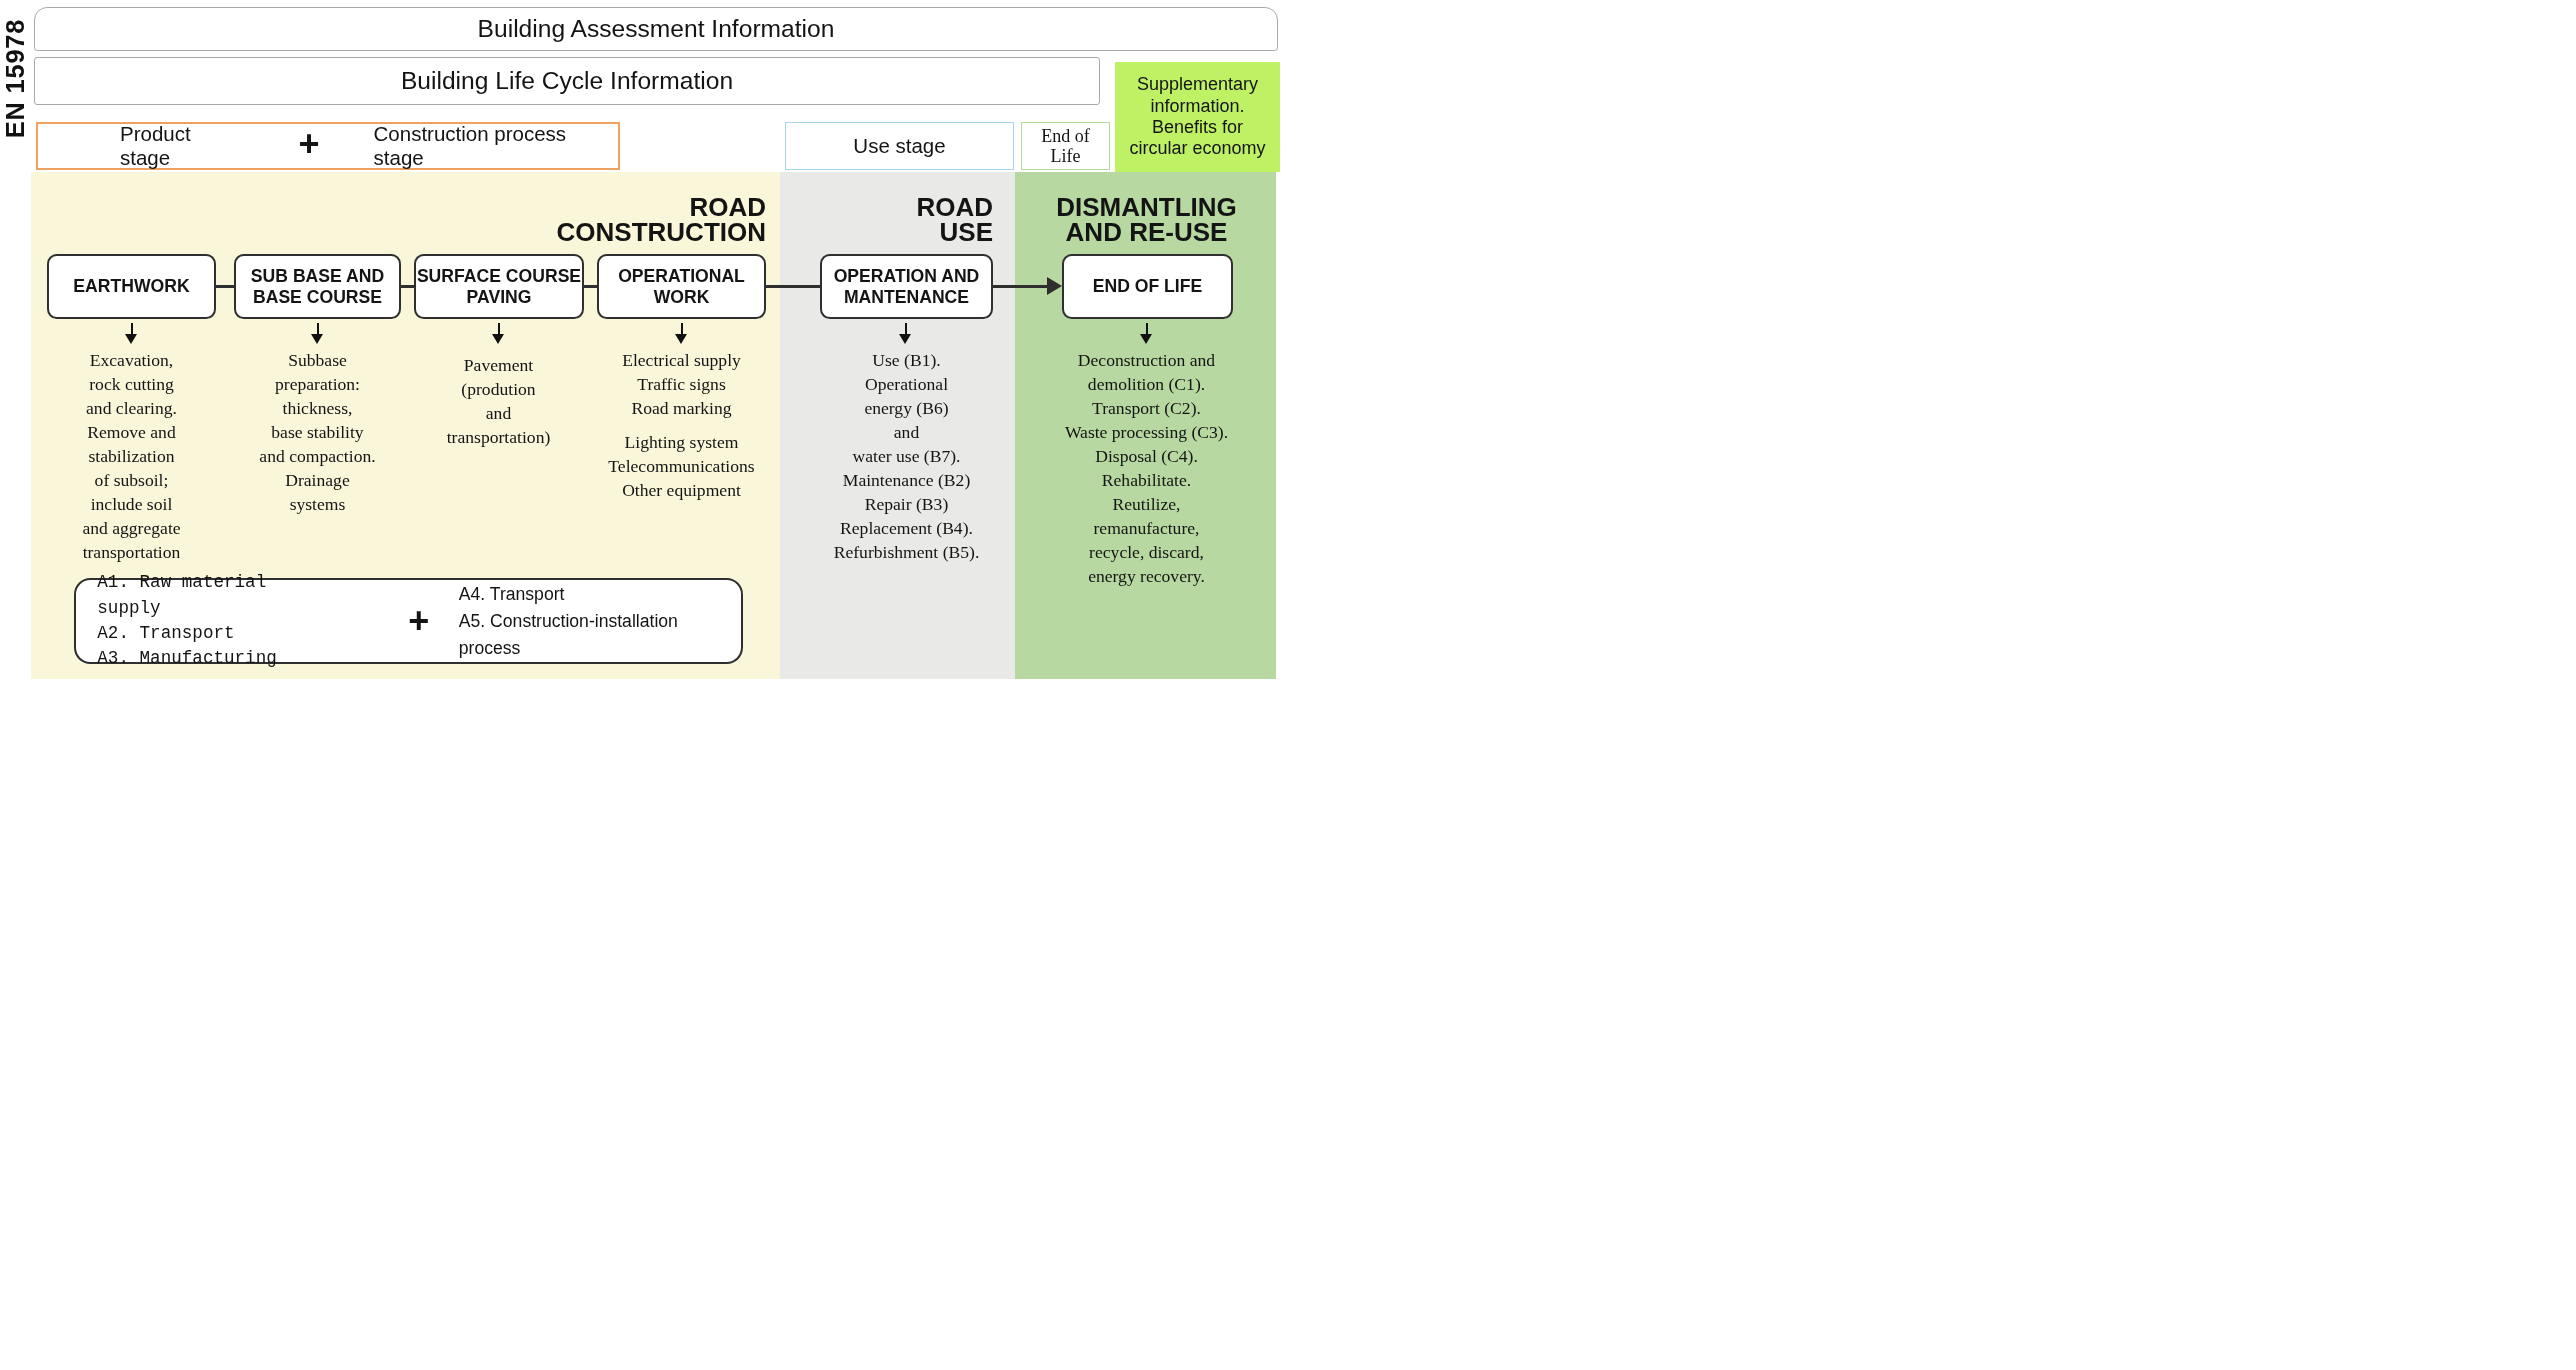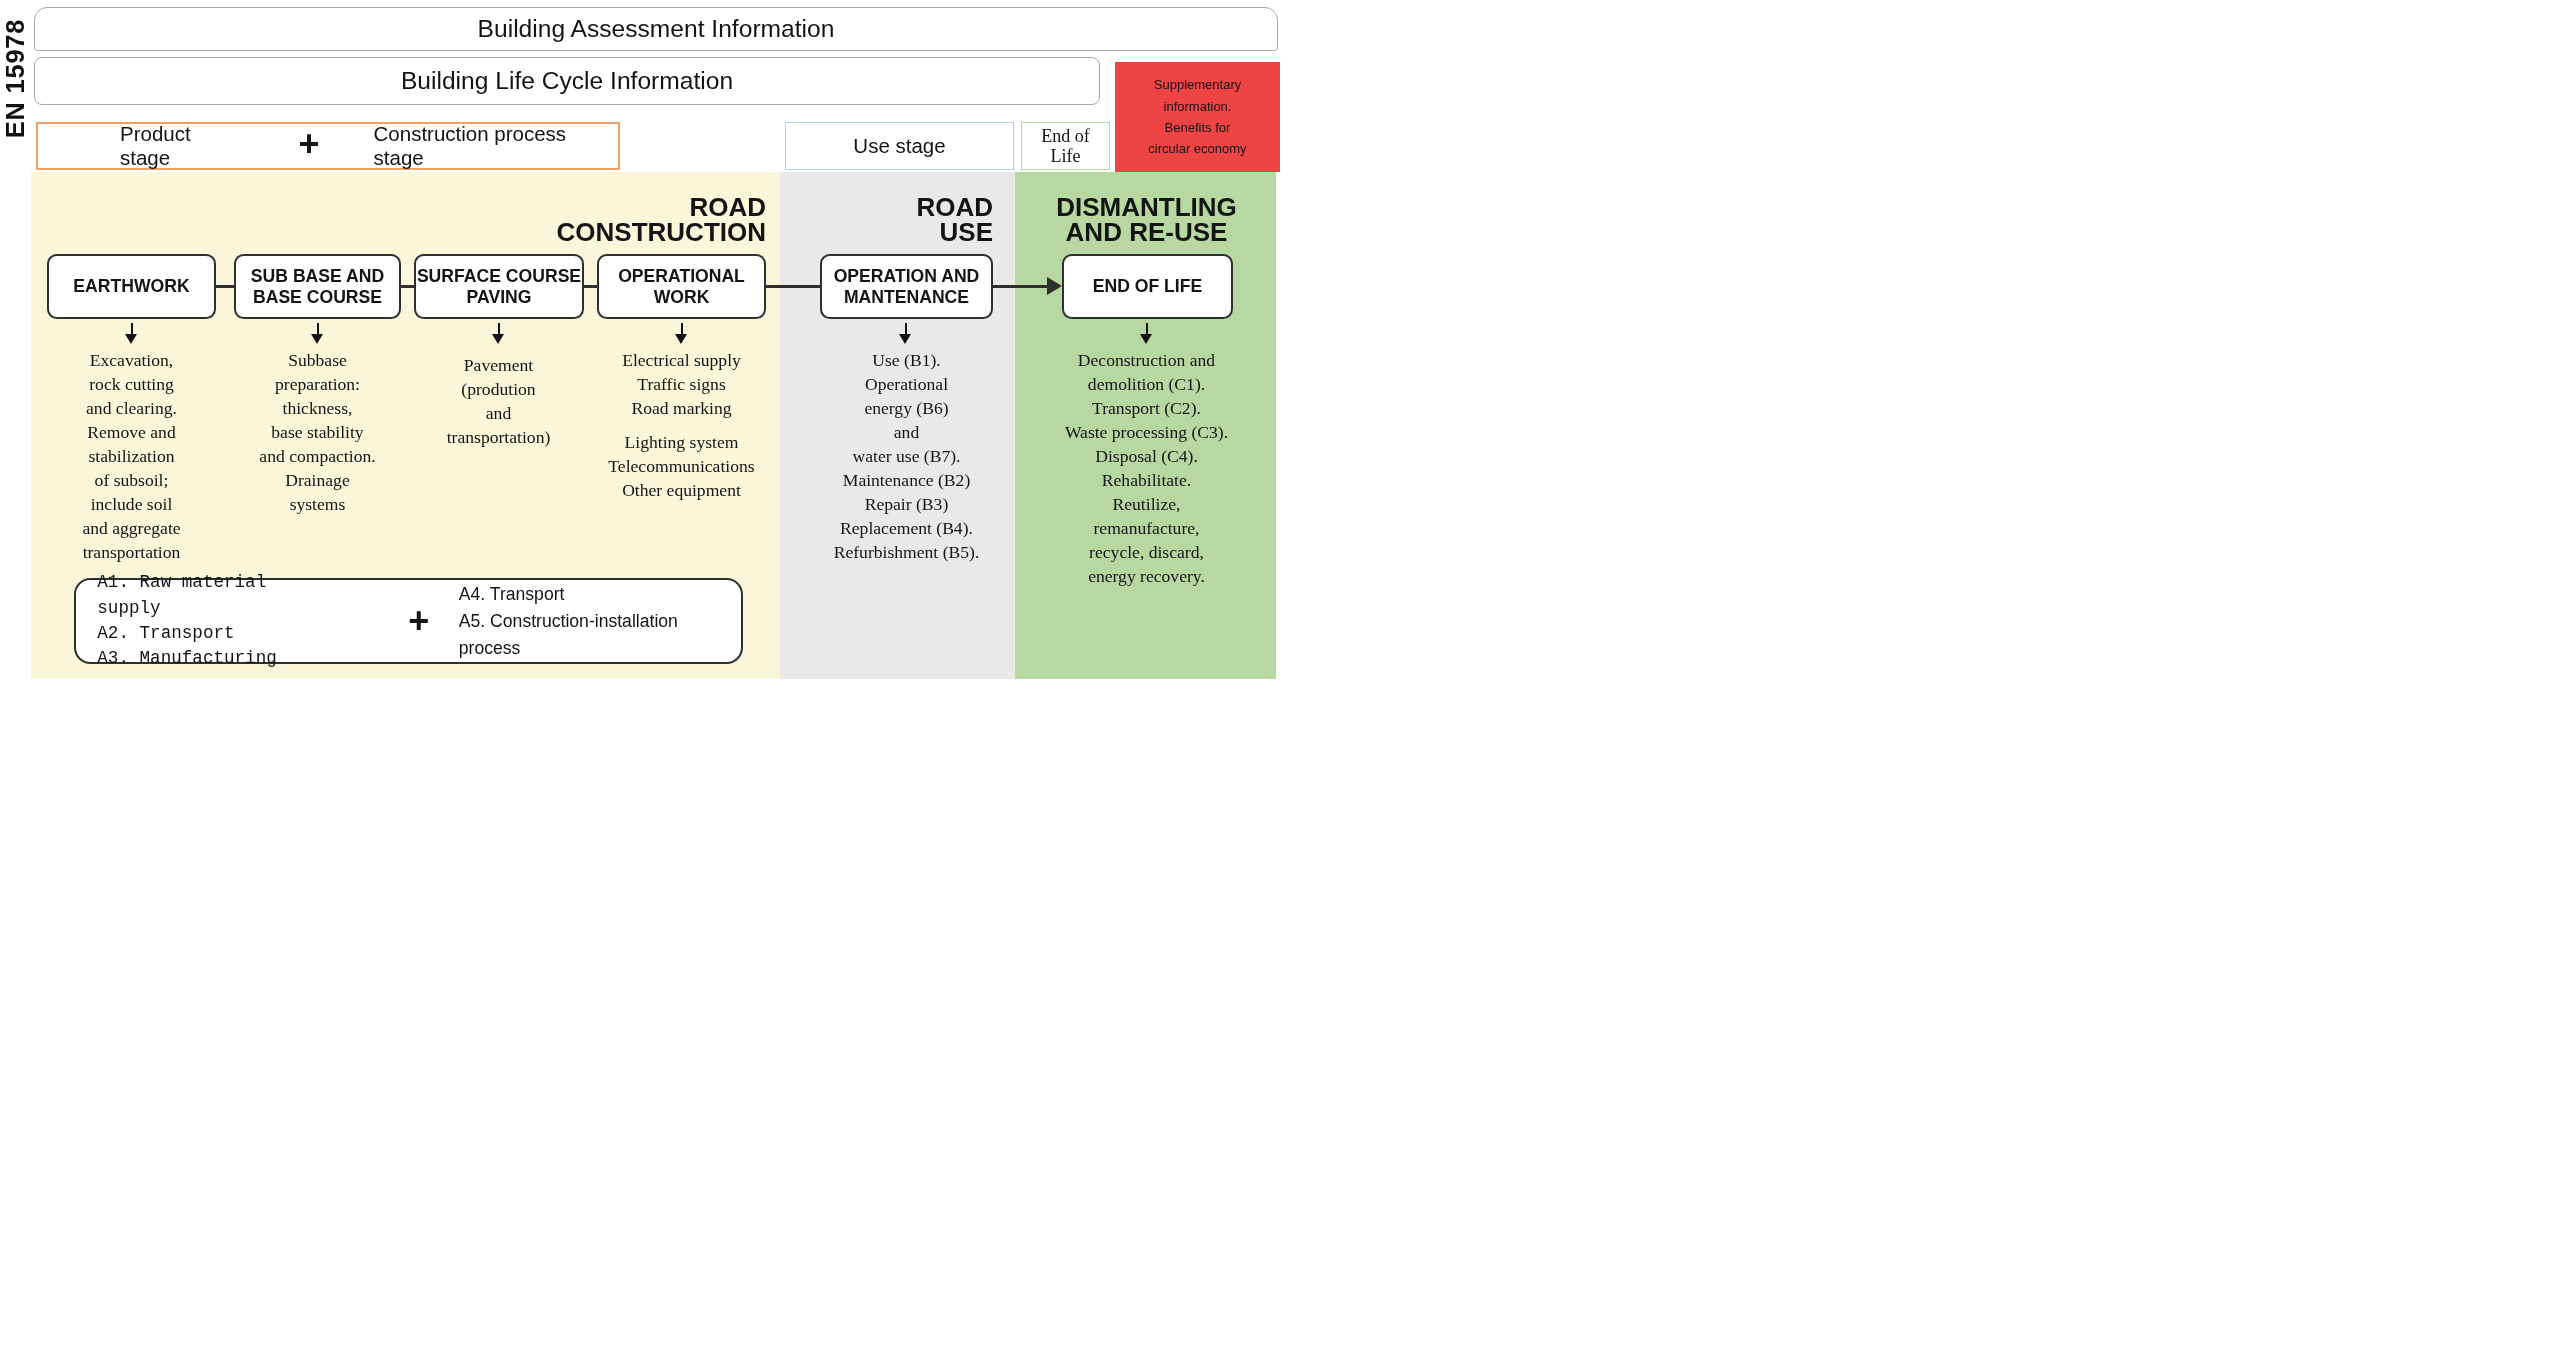--- a/index.html
+++ b/index.html
@@ -15,36 +15,36 @@
     position: absolute; left: -54px; top: 62px; width: 139px; height: 33px;
     transform: rotate(-90deg); font-size: 25.4px; font-weight: bold;
     letter-spacing: 0.8px; text-align: center; line-height: 33px; color: #111;
   }
 
   .bar {
     position: absolute; background: #fff; border: 1.6px solid #a9a9a9;
     display: flex; align-items: center; justify-content: center; font-size: 24.6px;
   }
   .bar1 { left: 34px; top: 6.6px;  width: 1244px; height: 44px; border-radius: 13px 13px 3.3px 3.3px; }
-  .bar2 { left: 34px; top: 57px; width: 1066px; height: 48px; border-radius: 8px; }
+  .bar2 { left: 34px; top: 57px; width: 1066px; height: 48px; border-radius: 3px; }
 
   .stage {
     position: absolute; top: 122px; height: 48px; background: #fff;
     display: flex; align-items: center; justify-content: center; font-size: 20.5px;
   }
   .stage-product { left: 36px;  width: 584px; border: 2.1px solid #f0a160;
                    justify-content: flex-start; padding-left: 82px; gap: 54px; }
   .plus-lg { font-size: 36px; font-weight: bold; line-height: 1; margin-top: -3.3px; }
   .stage-use { left: 785px;  width: 229px; border: 1.6px solid #a9d2ec; }
   .stage-eol { left: 1021px; width: 89px; border: 1.6px solid #b5d99e;
                font-size: 18px; line-height: 20.5px; text-align: center; font-family: Liberation Serif, serif; }
   .supplementary {
     position: absolute; left: 1115px; top: 62px; width: 165px; height: 110px;
-    background: #ef4444; display: flex; align-items: center; justify-content: center;
-    text-align: center; font-size: 13px; line-height: 21.3px;
+    background: #bef264; display: flex; align-items: center; justify-content: center;
+    text-align: center; font-size: 18px; line-height: 21.3px;
   }
 
   .sec { position: absolute; top: 172px; height: 507px; }
   .sec-construction { left: 31px;   width: 749px; background: #faf6d9; }
   .sec-use          { left: 780px;  width: 235px; background: #e9e9e8; }
   .sec-dismantling  { left: 1015px; width: 261px; background: #b7d8a1; }
 
   .sec-header { position: absolute; top: 195px; font-weight: bold; font-size: 26px; line-height: 25.4px; }
   .h-construction { left: 525px;  width: 241px; text-align: right; }
   .h-use          { left: 829px; width: 164px; text-align: right; }

